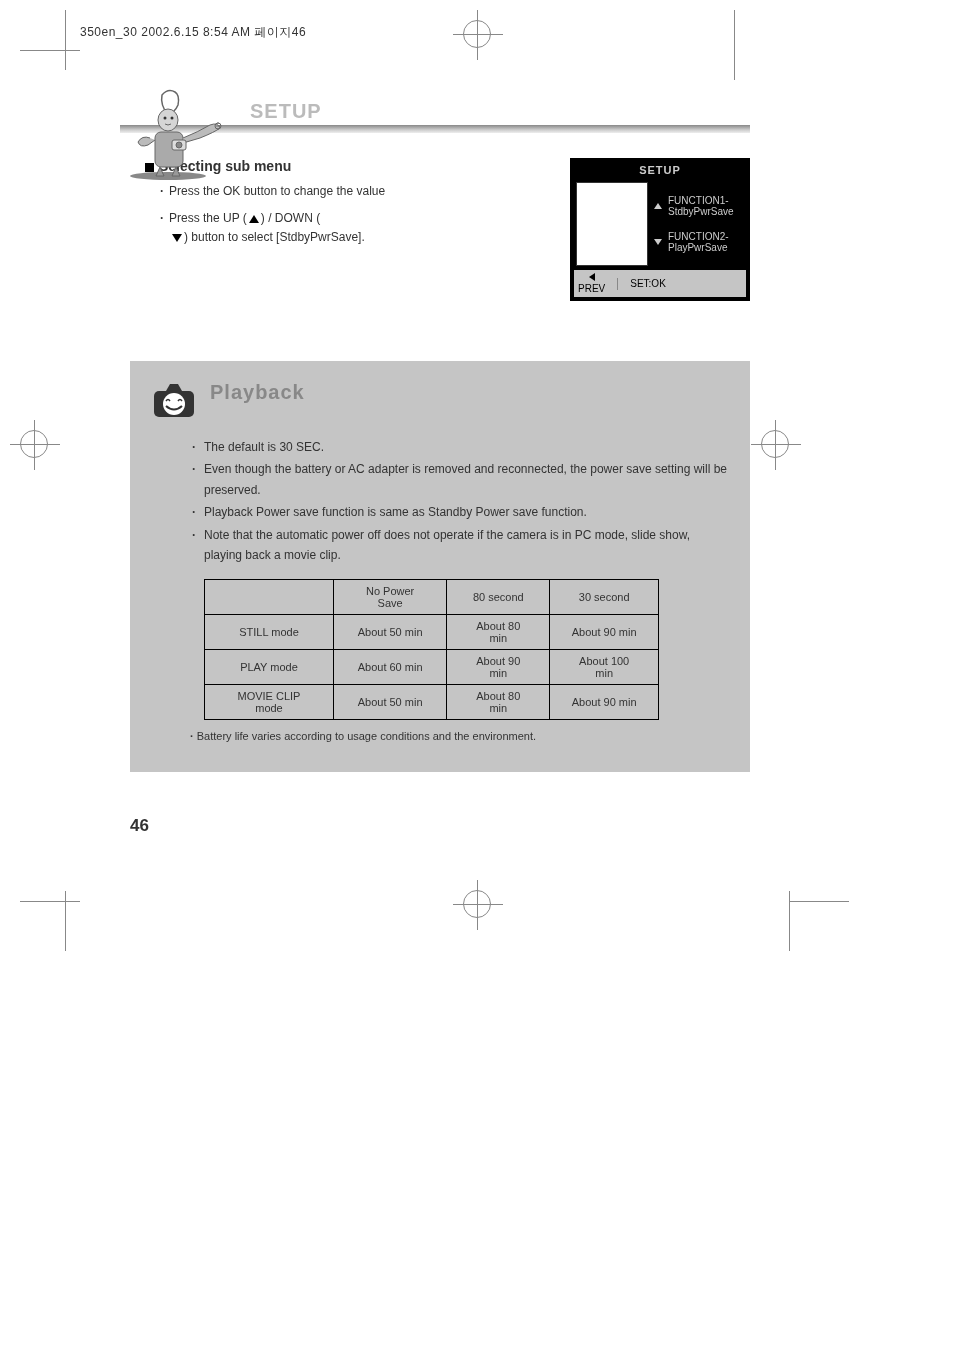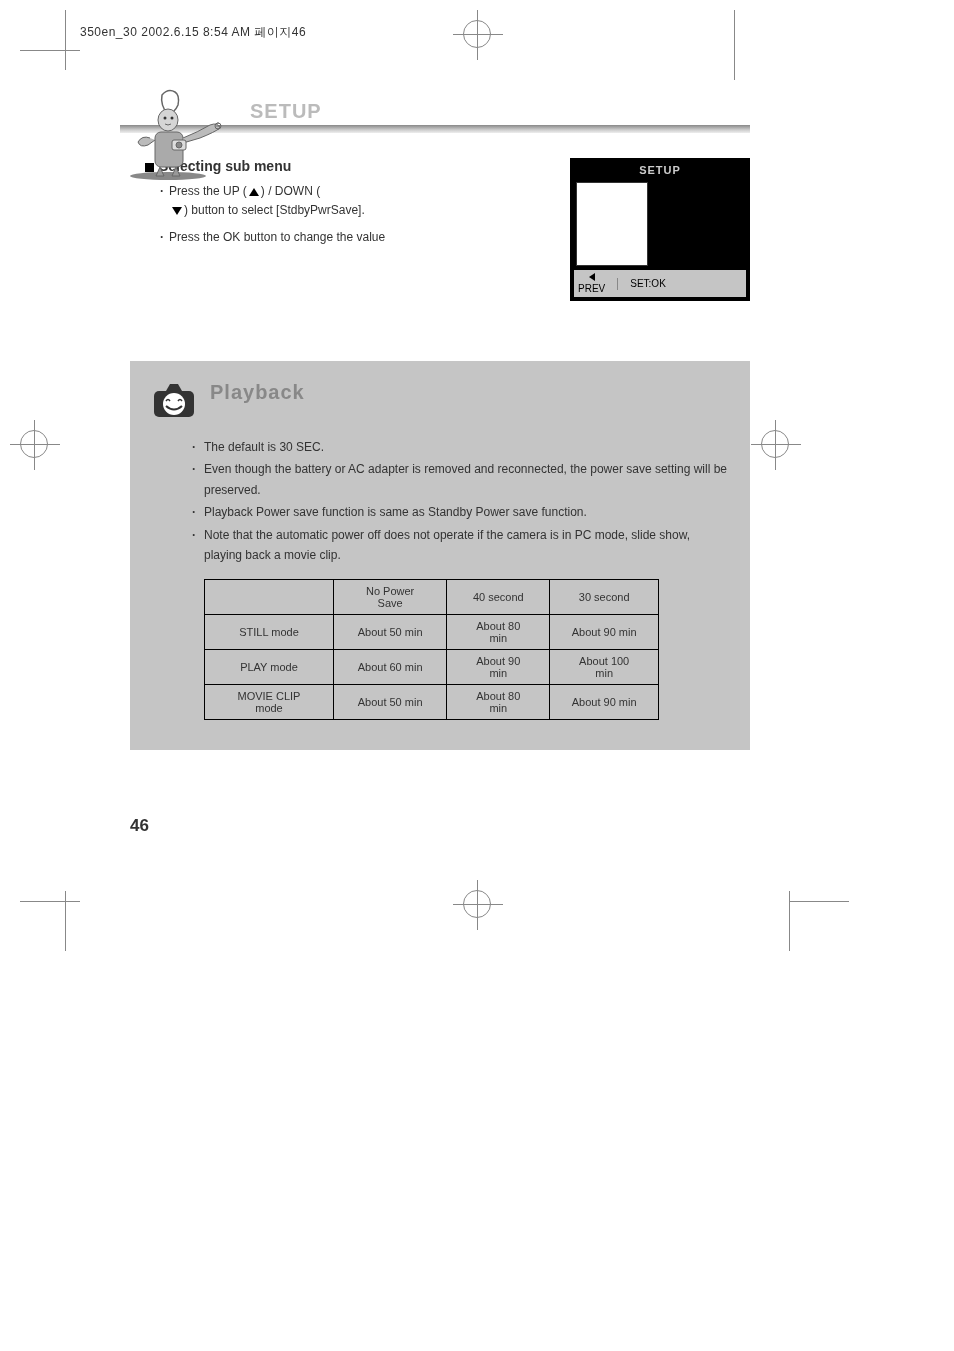--- a/index.html
+++ b/index.html
@@ -128,31 +128,41 @@
         <path d="M40 87 L36 96 L44 96 Z" fill="#999" stroke="#666"></path>
         <path d="M56 87 L52 96 L60 96 Z" fill="#999" stroke="#666"></path>
       </svg>
     </div>
     <div class="section-title">SETUP</div>
     <div class="divider-line"></div>
 
     <div class="main-row">
       <div class="text-col">
         <div><span class="bullet-square"></span><span class="heading-text">Selecting sub menu</span></div>
+        <div class="sub-item"><span class="bullet-dot">·</span><span>Press the OK button to change the value</span></div>
         <div class="sub-item">
           <span class="bullet-dot">·</span><span>Press the UP (</span><span class="tri-up"></span><span>) / DOWN (</span><br>
           &nbsp;&nbsp;&nbsp;<span class="tri-down"></span><span>) button to select [StdbyPwrSave].</span>
         </div>
-        <div class="sub-item"><span class="bullet-dot">·</span><span>Press the OK button to change the value</span></div>
       </div>
       <div class="lcd-col">
         <div class="lcd-panel">
           <div class="lcd-title">SETUP</div>
           <div class="lcd-body">
             <div class="lcd-preview"></div>
+            <div class="lcd-controls">
+              <div class="lcd-row">
+                <span class="lcd-tri-up"></span>
+                <span><span>FUNCTION1-</span><br><span>StdbyPwrSave</span></span>
+              </div>
+              <div class="lcd-row">
+                <span class="lcd-tri-down"></span>
+                <span><span>FUNCTION2-</span><br><span>PlayPwrSave</span></span>
+              </div>
+            </div>
           </div>
           <div class="lcd-footer">
             <div class="lcd-footer-item">
                 <span class="lcd-tri-left"></span>
                 <span>PREV</span>
               </div>
             <div class="lcd-footer-sep"></div>
             <div class="lcd-footer-item">
                 <span>SET:OK</span>
               </div>
@@ -191,21 +201,21 @@
             <span class="ref-bullet">·</span>
             <span class="ref-text">Note that the automatic power off does not operate if the camera is in PC mode, slide show, playing back a movie clip.</span>
           </div>
       </div>
 
       <table class="data-table">
         <tbody>
             <tr>
           <th></th>
           <th>No Power Save</th>
-          <th>40 second</th>
+          <th>80 second</th>
           <th>30 second</th>
         </tr>
         <tr>
           <td>STILL mode</td>
           <td>About 50 min</td>
           <td>About 80 min</td>
           <td>About 90 min</td>
         </tr>
         <tr>
           <td>PLAY mode</td>
@@ -215,17 +225,18 @@
         </tr>
         <tr>
           <td>MOVIE CLIP mode</td>
           <td>About 50 min</td>
           <td>About 80 min</td>
           <td>About 90 min</td>
         </tr>
       </tbody>
         </table>
 
+      <div class="caption-text"><span class="ref-bullet">·</span> <span>Battery life varies according to usage conditions and the environment.</span></div>
     </div>
   </div>
 
   <div class="page-number">46</div>
 </div>
 
 </body></html>

